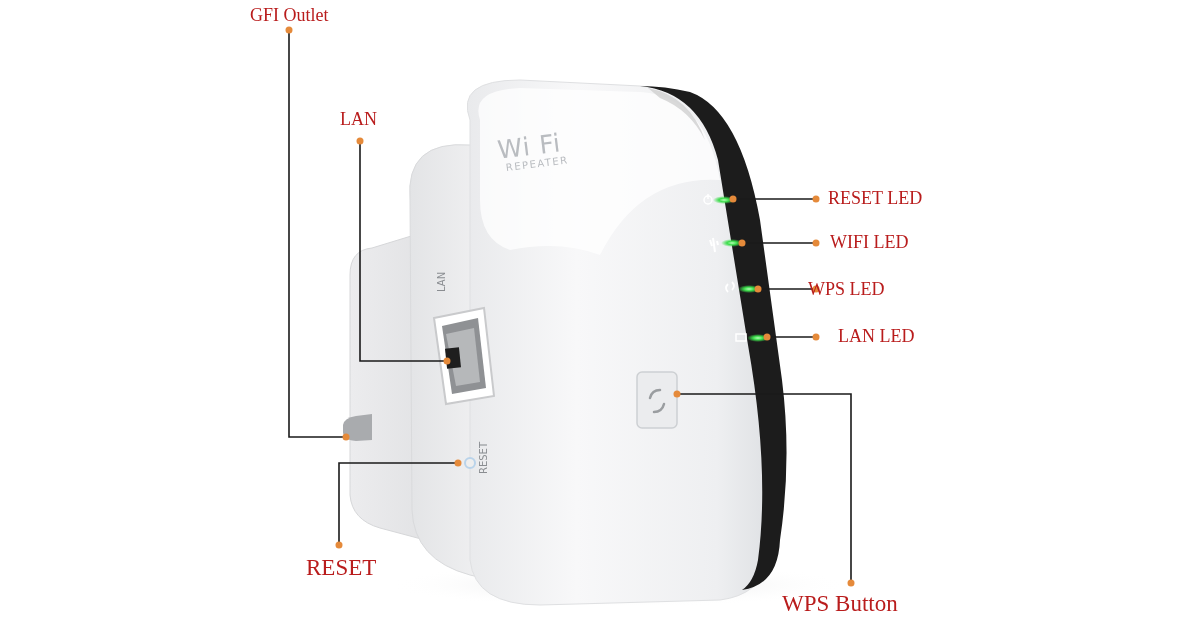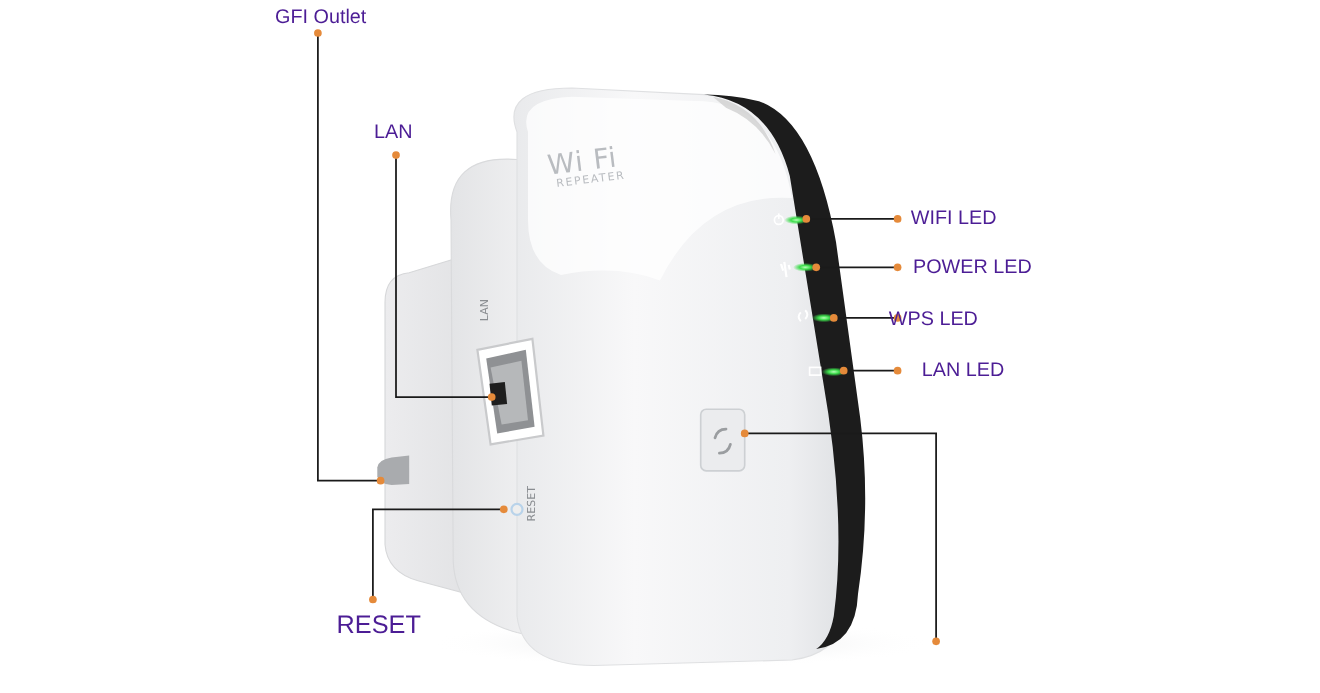--- a/index.html
+++ b/index.html
@@ -1,20 +1,20 @@
 <!DOCTYPE html>
 <html><head>
   <meta charset="utf-8">
   <style>
     html, body { margin: 0; padding: 0; background: #ffffff; }
     body { width: 1200px; height: 630px; position: relative; overflow: hidden;
            font-family: "DejaVu Sans", "Liberation Sans", sans-serif; }
     #stage { position: absolute; left: 0; top: 0; width: 1200px; height: 630px; }
-    .label { position: absolute; color: #4c1d95; white-space: nowrap; line-height: 1;
-             font-family: Liberation Sans, sans-serif; }
+    .label { position: absolute; color: #b91c1c; white-space: nowrap; line-height: 1;
+             font-family: Liberation Serif, serif; }
     .label.sm { font-size: 18px; }
     .label.lg { font-size: 23px; }
     .brand { position: absolute; color: #b9bcc0; font-family: "DejaVu Sans", sans-serif;
              transform: rotate(-7deg); transform-origin: left top; }
     .brand .wifi { font-size: 25px; letter-spacing: 1px; }
     .brand .rep { font-size: 10px; letter-spacing: 1.5px; display: block; margin-top: -2px; margin-left: 6px; }
     .side-text { position: absolute; color: #8a8d91; font-size: 10px;
                  transform: rotate(-90deg); transform-origin: left top; font-family: "DejaVu Sans", sans-serif; }
   </style>
 </head>
@@ -137,17 +137,18 @@
   <div class="brand" style="left:496px; top:136px;">
     <span class="wifi">Wi Fi</span>
     <span class="rep">REPEATER</span>
   </div>
   <div class="side-text" style="left:436px; top:292px;">LAN</div>
   <div class="side-text" style="left:478px; top:474px;">RESET</div>
 
   <div class="label sm" style="left:250px; top:6px;">GFI Outlet</div>
   <div class="label sm" style="left:340px; top:110px;">LAN</div>
   <div class="label lg" style="left:306px; top:556px;">RESET</div>
-  <div class="label sm" style="left:828px; top:189px;">WIFI LED</div>
-  <div class="label sm" style="left:830px; top:233px;">POWER  LED</div>
+  <div class="label sm" style="left:828px; top:189px;">RESET LED</div>
+  <div class="label sm" style="left:830px; top:233px;">WIFI  LED</div>
   <div class="label sm" style="left:808px; top:280px;">WPS LED</div>
   <div class="label sm" style="left:838px; top:327px;">LAN  LED</div>
+  <div class="label lg" style="left:782px; top:592px;">WPS Button</div>
 </div>
 
 </body></html>

